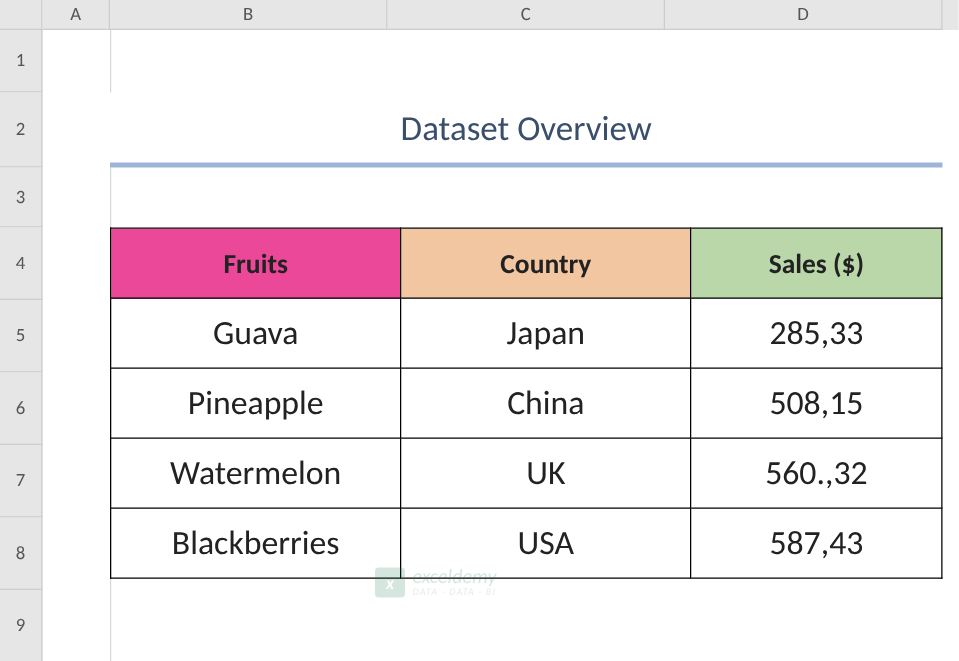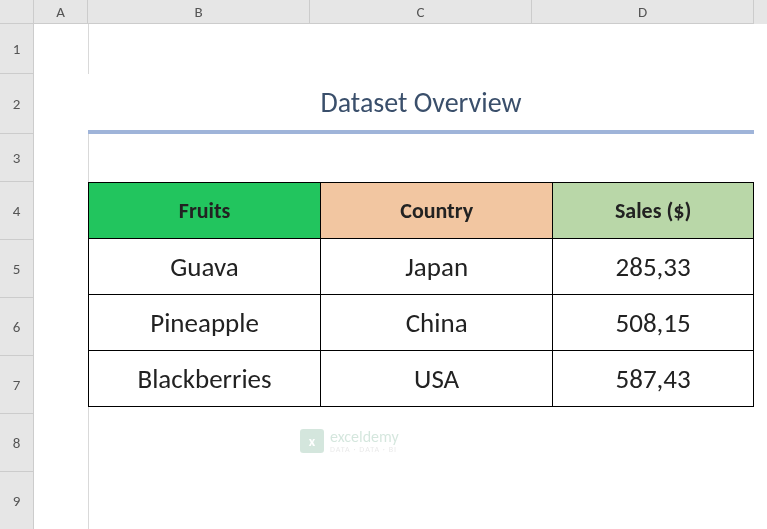--- a/index.html
+++ b/index.html
@@ -101,33 +101,34 @@
     text-align: center;
     vertical-align: middle;
     font-size: 27px;
     height: 56px;
     color: #222;
   }
   .data-table th {
     font-weight: 700;
     font-size: 22px;
   }
-  .th-fruits { background: #22c55e; width: 222px; }
+  .th-fruits { background: #ec4899; width: 222px; }
   .th-country { background: #f2c6a1; width: 222px; margin-left: 40px; }
   .th-sales { background: #b9d7a8; width: 192px; }
   .watermark {
     position: absolute;
     left: 300px;
-    top: 429px;
+    top: 454px;
     display: flex;
     align-items: center;
     gap: 6px;
     opacity: 0.18;
     z-index: 5;
     pointer-events: none;
+    font-style: italic;
   }
   .watermark .wicon {
     width: 24px; height: 24px;
     background: #1a7a4a;
     border-radius: 3px;
     position: relative;
   }
   .watermark .wicon::after {
     content: "x";
     position: absolute;
@@ -192,20 +193,25 @@
           <td>Guava</td>
           <td>Japan</td>
           <td>285,33</td>
         </tr>
         <tr>
           <td>Pineapple</td>
           <td>China</td>
           <td>508,15</td>
         </tr>
         <tr>
+          <td>Watermelon</td>
+          <td>UK</td>
+          <td>560.,32</td>
+        </tr>
+        <tr>
           <td>Blackberries</td>
           <td>USA</td>
           <td>587,43</td>
         </tr>
       </tbody>
     </table>
   </div>
 
   <div class="watermark">
     <div class="wicon"></div>

